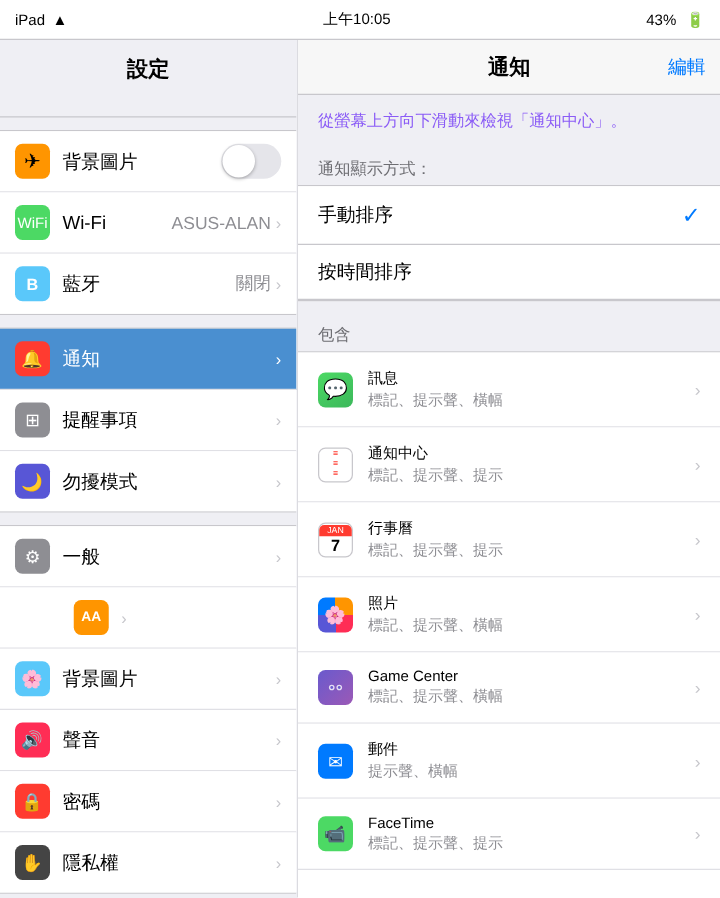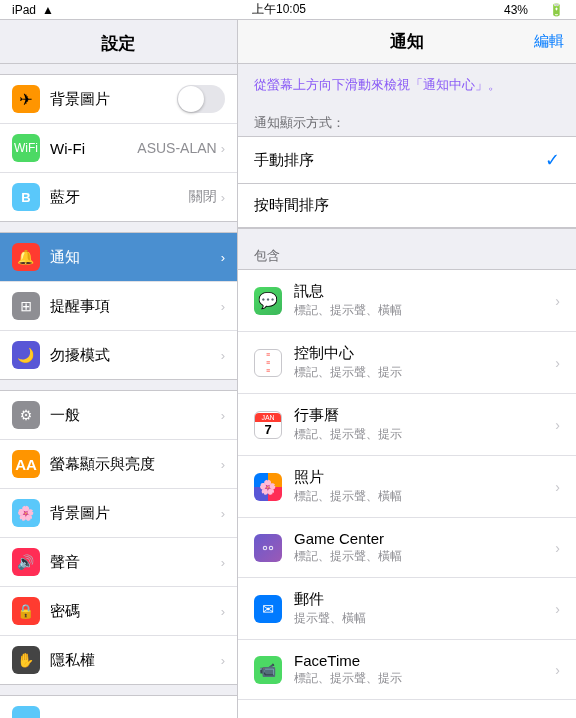--- a/index.html
+++ b/index.html
@@ -9,53 +9,53 @@
       width: 576px;
       height: 718px;
       overflow: hidden;
       display: flex;
       flex-direction: column;
     }
 
     
     .status-bar {
       background: #fff;
-      height: 20px;
+      height: 32px;
       display: flex;
       align-items: center;
       justify-content: space-between;
       padding: 0 12px;
       font-size: 12px;
       color: #000;
       border-bottom: 1px solid #c8c7cc;
       flex-shrink: 0;
     }
     .status-left { display: flex; align-items: center; gap: 6px; }
-    .status-right { display: flex; align-items: center; gap: 21px; }
+    .status-right { display: flex; align-items: center; gap: 8px; }
 
     
     .main-container {
       display: flex;
       flex: 1;
       overflow: hidden;
     }
 
     
     .sidebar {
       width: 238px;
       background: #efeff4;
       overflow-y: auto;
       flex-shrink: 0;
       border-right: 1px solid #c8c7cc;
     }
 
     .sidebar-header {
       background: #efeff4;
       text-align: center;
-      padding: 12px 0 8px;
+      padding: 12px 0 26px;
       font-size: 17px;
       font-weight: bold;
       color: #000;
       border-bottom: 1px solid #c8c7cc;
     }
 
     .sidebar-section {
       background: #fff;
       margin-top: 10px;
       border-top: 1px solid #c8c7cc;
@@ -192,21 +192,21 @@
       align-items: center;
       justify-content: center;
       flex-shrink: 0;
       font-size: 16px;
     }
 
     .detail-row-content {
       flex: 1;
     }
     .detail-row-title {
-      font-size: 15px;
+      font-size: 12px;
       color: #000;
     }
     .detail-row-subtitle {
       font-size: 12px;
       color: #8e8e93;
       margin-top: 1px;
     }
     .detail-row-chevron {
       color: #c7c7cc;
       font-size: 14px;
@@ -299,22 +299,21 @@
       </div>
     </div>
 
     <div class="sidebar-section" style="margin-top:10px;">
       <div class="sidebar-item">
         <div class="sidebar-icon" style="background:#8e8e93; color:#fff; font-size:14px;">⚙</div>
         <span class="sidebar-item-label">一般</span>
         <span style="color:#c7c7cc; font-size:13px;">›</span>
       </div>
       <div class="sidebar-item">
-        <div class="sidebar-icon" style="background:#ff9500; color:#fff; font-size:15px; font-weight:bold;">AA</div>
-        <span class="sidebar-item-label">螢幕顯示與亮度</span>
+        <div class="sidebar-icon" style="background:#ff9500; color:#fff; font-size:11px; font-weight:bold;margin-left:47px;">AA</div>
         <span style="color:#c7c7cc; font-size:13px;">›</span>
       </div>
       <div class="sidebar-item">
         <div class="sidebar-icon" style="background:#5ac8fa; color:#fff; font-size:14px;">🌸</div>
         <span class="sidebar-item-label">背景圖片</span>
         <span style="color:#c7c7cc; font-size:13px;">›</span>
       </div>
       <div class="sidebar-item">
         <div class="sidebar-icon" style="background:#ff2d55; color:#fff; font-size:14px;">🔊</div>
         <span class="sidebar-item-label">聲音</span>
@@ -374,21 +373,21 @@
           <span class="detail-row-chevron">›</span>
         </div>
 
         <div class="detail-row">
           <div class="detail-row-icon" style="background:#fff; border:1px solid #c8c7cc; color:#ff3b30; font-size:12px; display:flex; flex-direction:column; justify-content:center; align-items:center;">
             <div style="font-size:7px; line-height:1.1;">≡</div>
             <div style="font-size:7px; line-height:1.1;">≡</div>
             <div style="font-size:7px; line-height:1.1;">≡</div>
           </div>
           <div class="detail-row-content">
-            <div class="detail-row-title">控制中心</div>
+            <div class="detail-row-title">通知中心</div>
             <div class="detail-row-subtitle">標記、提示聲、提示</div>
           </div>
           <span class="detail-row-chevron">›</span>
         </div>
 
         <div class="detail-row">
           <div class="detail-row-icon" style="background:#fff; border:1px solid #c8c7cc; color:#ff3b30; font-size:10px; display:flex; flex-direction:column; justify-content:center; align-items:center;">
             <div style="background:#ff3b30; width:100%; text-align:center; color:#fff; font-size:7px; border-radius:4px 4px 0 0; padding:1px 0;">JAN</div>
             <div style="font-size:13px; font-weight:bold; color:#000;">7</div>
           </div>

